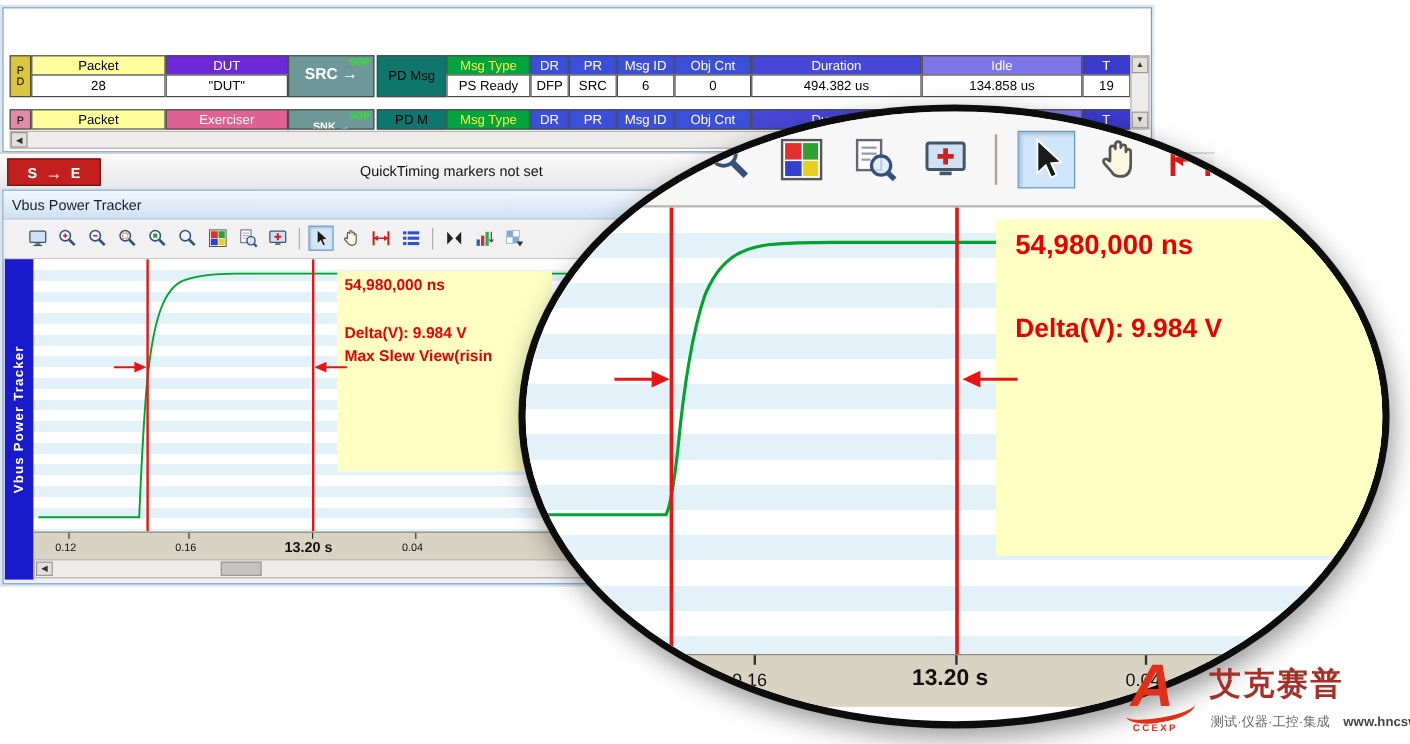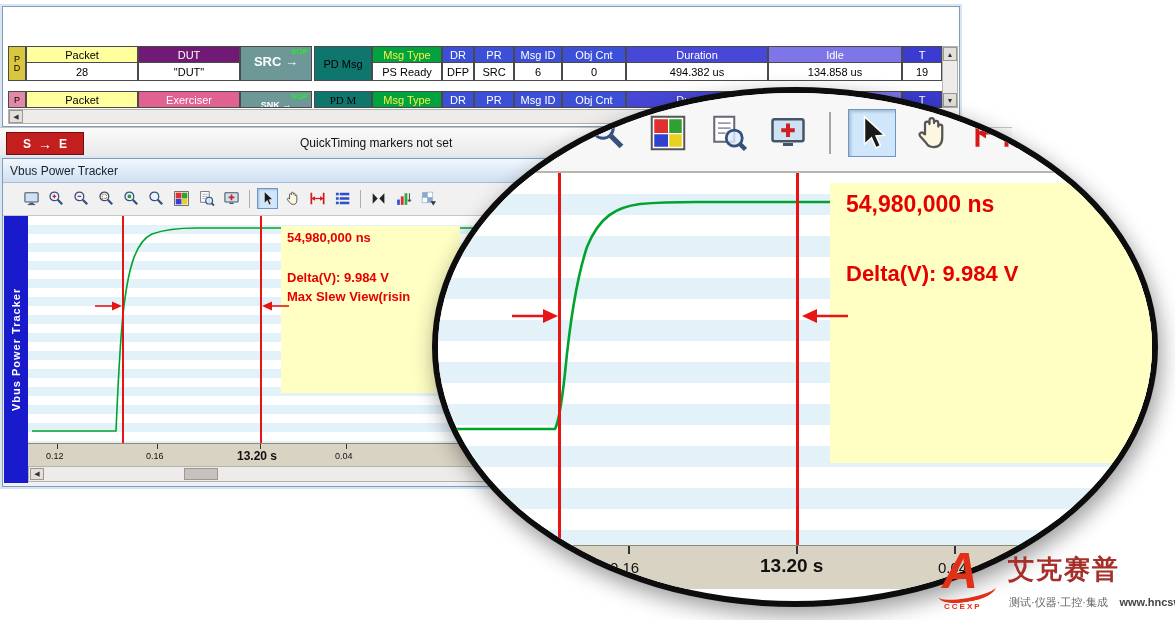--- a/index.html
+++ b/index.html
@@ -4,21 +4,21 @@
 <style>
   html,body{margin:0;padding:0;background:#fff;font-family:"Liberation Sans","DejaVu Sans",sans-serif;}
   #stage{position:relative;width:1175px;height:620px;background:#fff;overflow:hidden;}
   .a{position:absolute;}
   .win{background:#eef1f5;border:1px solid #7f9db9;box-shadow:0 0 0 2px #d9e6f2;}
   .titlebar{background:linear-gradient(#f2f7fd,#cfe0f2);border-bottom:1px solid #a6bed6;display:flex;align-items:center;padding:0 7px;font-size:12px;color:#16222f;box-sizing:border-box;}
   .closebtn{margin-left:auto;width:18px;height:15px;background:#cf4343;border:1px solid #8d2020;color:#fff;font-size:11px;line-height:13px;text-align:center;font-weight:bold;cursor:default;}
   .cell{position:absolute;font-size:11px;display:flex;align-items:center;justify-content:center;border:1px solid #4a4a4a;box-sizing:border-box;overflow:hidden;white-space:nowrap;}
   .val{background:#fff;color:#000;}
   .hY{background:#ffff9e;color:#000;}
-  .hSlate{background:#701a75;color:#fff;}
+  .hSlate{background:#6d28d9;color:#fff;}
   .hTeal{background:#6e9898;color:#fff;flex-direction:column;justify-content:flex-start;align-items:stretch;padding:1px 3px;}
   .hGreenCell{background:#0f766e;color:#000;}
   .hMsgType{background:#00a33e;color:#ffee44;}
   .hBlue{background:#3b4fd8;color:#fff;}
   .hDur{background:#4747d8;color:#fff;}
   .hIdle{background:#7d75e8;color:#fff;}
   .hT{background:#3b3bd0;color:#fff;}
   .hPink{background:#e06292;color:#fff;}
   .pdcol1{background:#d8c63e;color:#000;flex-direction:column;font-size:9px;line-height:9px;}
   .pdcol2{background:#e08aa8;color:#000;font-size:9px;}
@@ -90,21 +90,21 @@
     <div class="cell hT" style="left:899px;top:39px;width:40px;height:17px;">T</div>
     <div class="cell val" style="left:899px;top:55px;width:40px;height:19px;">19</div>
 
     <div class="cell pdcol2" style="left:5px;top:84px;width:18px;height:17px;">P</div>
     <div class="cell hY" style="left:23px;top:84px;width:112px;height:17px;">Packet</div>
     <div class="cell hPink" style="left:135px;top:84px;width:102px;height:17px;">Exerciser</div>
     <div class="cell hTeal" style="left:237px;top:84px;width:72px;height:17px;">
       <span class="sop">SOP</span>
       <span class="srcline" style="font-size:9px;line-height:9px;"><span>SNK</span> <span>→</span></span>
     </div>
-    <div class="cell hGreenCell" style="left:311px;top:84px;width:58px;height:17px;font-family:Liberation Serif, serif;">PD M</div>
+    <div class="cell hGreenCell" style="left:311px;top:84px;width:58px;height:17px;">PD M</div>
     <div class="cell hMsgType" style="left:369px;top:84px;width:70px;height:17px;">Msg Type</div>
     <div class="cell hBlue" style="left:439px;top:84px;width:32px;height:17px;">DR</div>
     <div class="cell hBlue" style="left:471px;top:84px;width:40px;height:17px;">PR</div>
     <div class="cell hBlue" style="left:511px;top:84px;width:48px;height:17px;">Msg ID</div>
     <div class="cell hBlue" style="left:559px;top:84px;width:64px;height:17px;">Obj Cnt</div>
     <div class="cell hDur" style="left:623px;top:84px;width:142px;height:17px;">Duration</div>
     <div class="cell hIdle" style="left:765px;top:84px;width:134px;height:17px;">Idle</div>
     <div class="cell hT" style="left:899px;top:84px;width:40px;height:17px;">T</div>
 
     <div class="a sb" style="left:939px;top:39px;width:16px;height:62px;">

